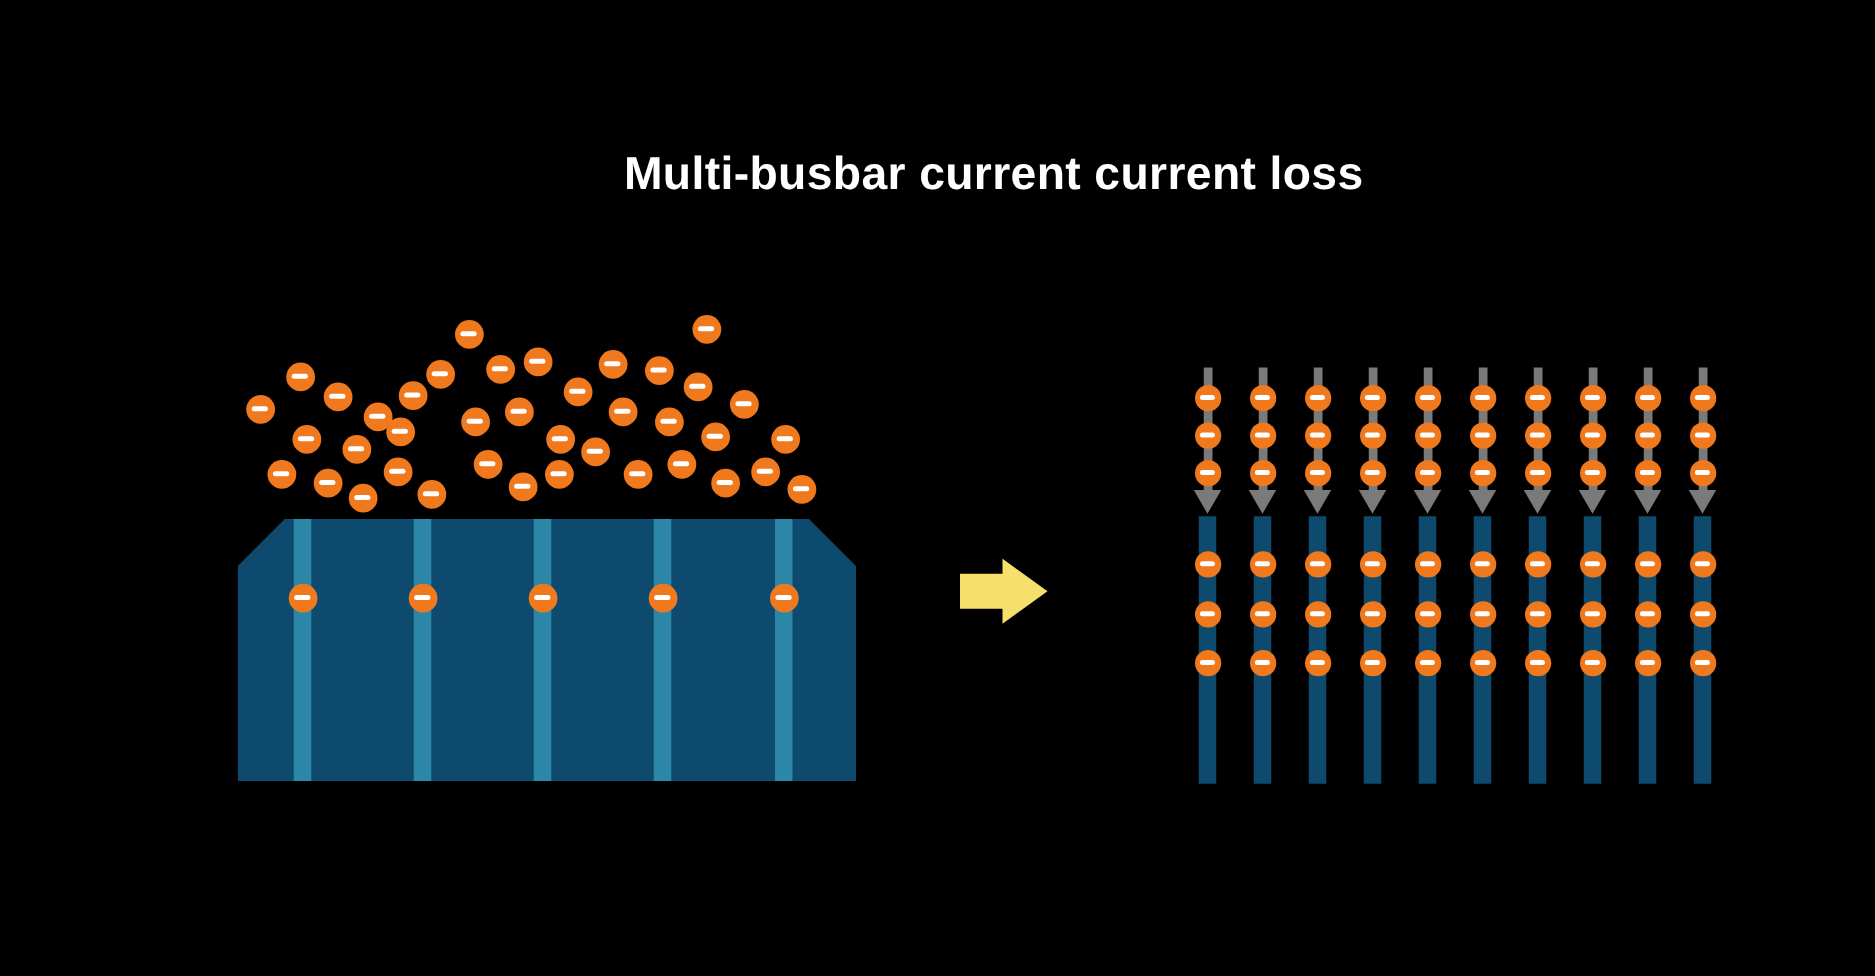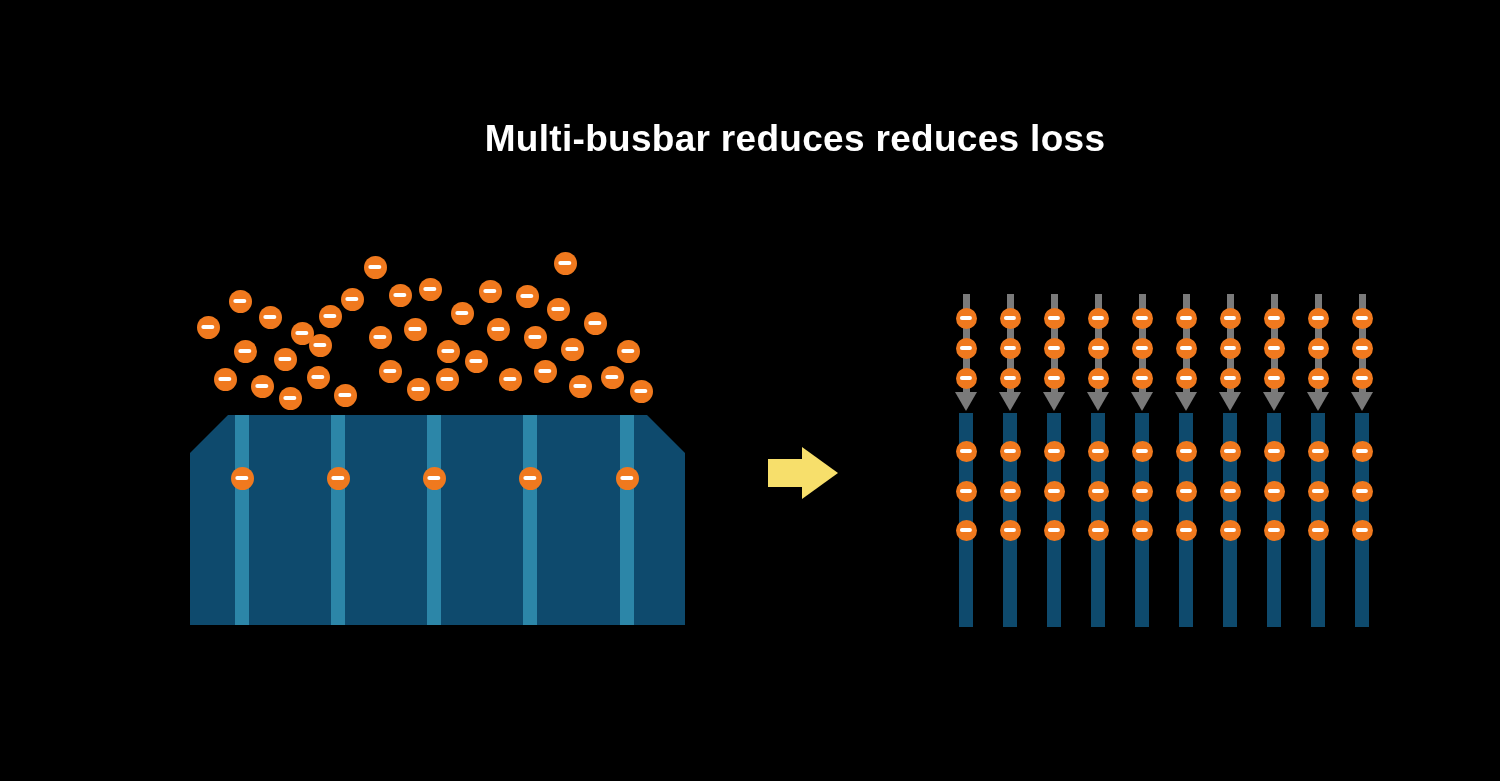--- a/index.html
+++ b/index.html
@@ -46,21 +46,21 @@
   .gshaft { position: absolute; background: var(--flow-arrow-gray, #7A7A7A); }
   .ghead { position: absolute; width: 0; height: 0; }
   .yarrow { position: absolute; }
   .yshaft { position: absolute; background: var(--transition-arrow-yellow, #F7DF6B); }
   .yhead { position: absolute; width: 0; height: 0; }
 </style>
 </head>
 <body>
 
 <div class="stage">
-  <h1 class="title">Multi-busbar reduces reduces loss</h1>
+  <h1 class="title">Multi-busbar current current loss</h1>
   <div class="layer" id="left">
       <div class="electron" style="left: 363.5px; top: 255.5px; width: 23px; height: 23px;"></div>
       <div class="electron" style="left: 553.5px; top: 251.5px; width: 23px; height: 23px;"></div>
       <div class="electron" style="left: 228.5px; top: 289.5px; width: 23px; height: 23px;"></div>
       <div class="electron" style="left: 196.5px; top: 315.5px; width: 23px; height: 23px;"></div>
       <div class="electron" style="left: 258.5px; top: 305.5px; width: 23px; height: 23px;"></div>
       <div class="electron" style="left: 290.5px; top: 321.5px; width: 23px; height: 23px;"></div>
       <div class="electron" style="left: 318.5px; top: 304.5px; width: 23px; height: 23px;"></div>
       <div class="electron" style="left: 340.5px; top: 287.5px; width: 23px; height: 23px;"></div>
       <div class="electron" style="left: 388.5px; top: 283.5px; width: 23px; height: 23px;"></div>

